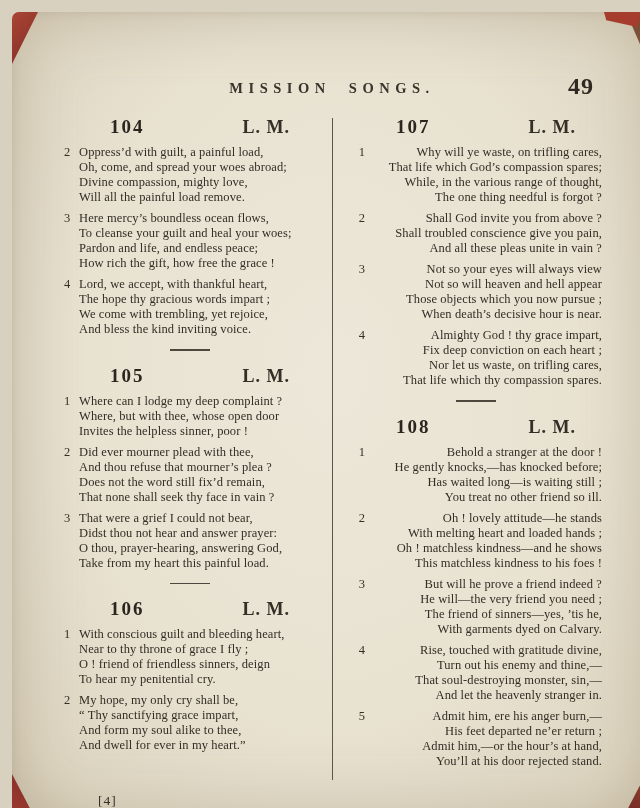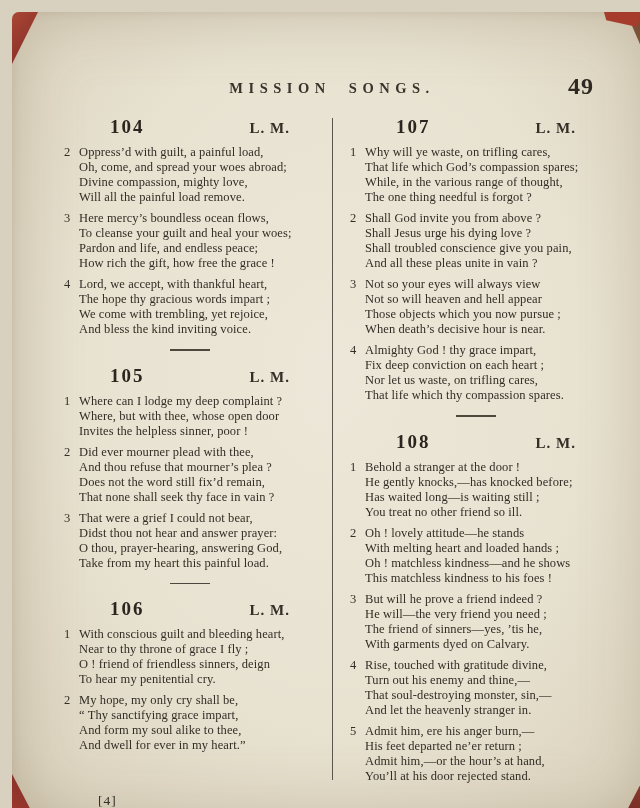--- a/index.html
+++ b/index.html
@@ -71,21 +71,21 @@
   }
 
   
   .columns {
     position: absolute;
     left: 50px; right: 50px; top: 103px; bottom: 38px;
     display: flex;
   }
   .col { width: 50%; box-sizing: border-box; }
   .col-left  { padding: 0 16px 0 2px; }
-  .col-right { padding: 0 0 0 18px; }
+  .col-right { padding: 0 0 0 18px; text-align: right; }
   .col-rule {
     position: absolute;
     left: 50%; top: 3px; bottom: 2px;
     width: 1px;
     background: #5b554b;
   }
 
   .hymn-head {
     display: flex;
     justify-content: space-between;
@@ -93,21 +93,21 @@
     padding: 0 26px 0 46px;
     margin: 1px 0 7px 0;
   }
   .hymn-number {
     font-size: 19px;
     font-weight: bold;
     letter-spacing: 2px;
     color: #2a261f;
   }
   .hymn-meter {
-    font-size: 15px;
+    font-size: 18px;
     font-weight: bold;
     letter-spacing: 1px;
     color: #332e26;
   }
 
   .verse { display: flex; margin: 0 0 6px 0; }
   .verse-num {
     flex: 0 0 15px;
     font-size: 12.5px;
     line-height: 15px;
@@ -260,21 +260,20 @@
               <div class="line">Why will ye waste, on trifling cares,</div>
               <div class="line">That life which God’s compassion spares;</div>
               <div class="line">While, in the various range of thought,</div>
               <div class="line">The one thing needful is forgot ?</div>
             </div>
           </div>
           <div class="verse">
             <span class="verse-num">2</span>
             <div class="verse-lines">
               <div class="line">Shall God invite you from above ?</div>
-              <div class="line">Shall Jesus urge his dying love ?</div>
               <div class="line">Shall troubled conscience give you pain,</div>
               <div class="line">And all these pleas unite in vain ?</div>
             </div>
           </div>
           <div class="verse">
             <span class="verse-num">3</span>
             <div class="verse-lines">
               <div class="line">Not so your eyes will always view</div>
               <div class="line">Not so will heaven and hell appear</div>
               <div class="line">Those objects which you now pursue ;</div>

